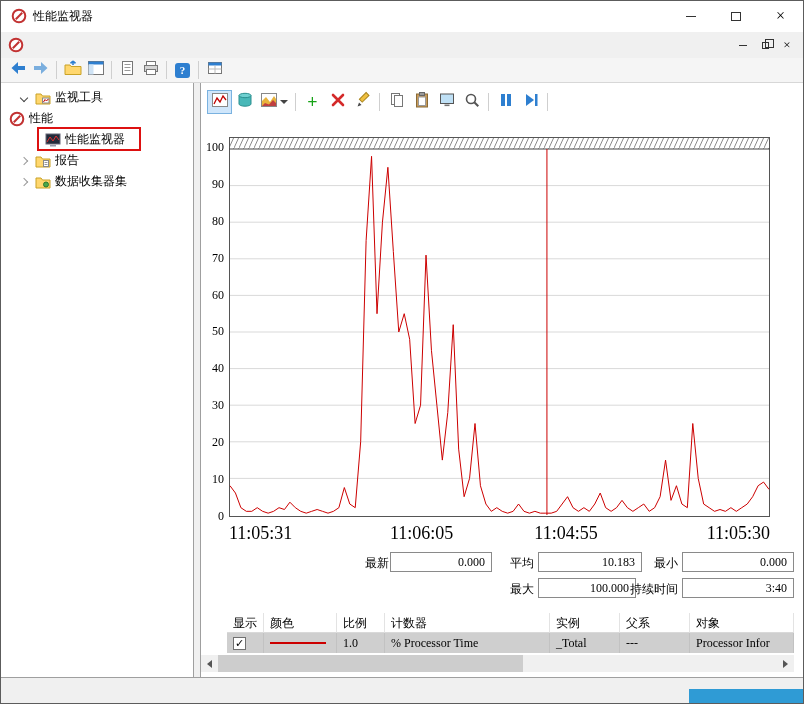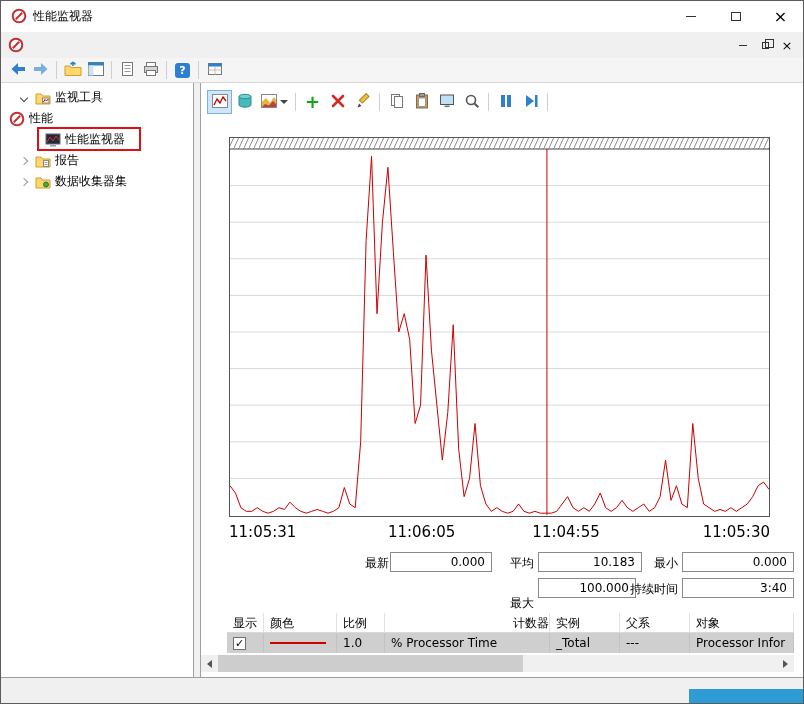--- a/index.html
+++ b/index.html
@@ -9,20 +9,21 @@
     font-family: "DejaVu Sans", "Liberation Sans", sans-serif;
     font-size: 12px;
     color: #000;
   }
   .window {
     position: relative;
     width: 804px; height: 704px;
     background: #f0f0f0;
     border: 1px solid #5c5c5c;
     overflow: hidden;
+    font-family: Liberation Serif, serif;
   }
 
   
   .titlebar { position: absolute; left:0; top:0; width:802px; height:31px; background:#ffffff; }
   .title-icon { position:absolute; left:10px; top:7px; width:16px; height:16px; }
   .title-text { position:absolute; left:32px; top:0; line-height:31px; }
   .win-btn { position:absolute; top:0; width:45px; height:30px; display:flex; align-items:center; justify-content:center; cursor:default; }
   .win-btn.min { right:90px; } .win-btn.max { right:45px; } .win-btn.close { right:0; font-size:16px; }
   .glyph-min { display:inline-block; width:10px; border-top:1px solid #333; }
   .glyph-max { display:inline-block; width:10px; height:9px; border:1px solid #333; }
@@ -60,34 +61,34 @@
   .ptool.active { background:#cfe6fb; border:1px solid #7ab2e0; }
   .ptool.wide { width:34px; }
   .caret { width:0; height:0; border-left:4px solid transparent; border-right:4px solid transparent; border-top:4px solid #444; margin-left:2px; }
   .plus-glyph { color:#17a317; font-size:18px; font-weight:bold; line-height:18px; }
 
   
   .y-axis { position:absolute; left:0; top:57px; width:25px; height:383px; display:flex; flex-direction:column; justify-content:space-between; align-items:flex-end; padding-right:2px; }
   .ytick { height:14px; line-height:14px; font-size:12px; }
   .chart-svg { position:absolute; left:28px; top:54px; }
   .x-axis { position:absolute; left:28px; top:440px; width:541px; height:15px; }
-  .xtick { position:absolute; top:0; white-space:nowrap; font-size:15px; }
+  .xtick { position:absolute; top:0; white-space:nowrap; font-size:18px; }
 
   
   .stat-label { position:absolute; height:20px; line-height:20px; text-align:right; }
   .stat-box { position:absolute; height:20px; line-height:18px; background:#fff; border:1px solid #8a8a8a; text-align:right; padding-right:6px; }
 
   
   .ctable { position:absolute; left:26px; top:530px; width:567px; }
   .thead, .trowdata { display:flex; height:20px; }
   .thead > div { line-height:20px; padding-left:6px; border-right:1px solid #e3e3e3; border-bottom:1px solid #d9d9d9; overflow:hidden; white-space:nowrap; }
   .trowdata { background:#cfcfcf; }
   .trowdata > div { line-height:20px; padding-left:6px; border-right:1px solid #c2c2c2; overflow:hidden; white-space:nowrap; display:flex; align-items:center; }
   .c-show { width:37px; flex:none; } .c-color { width:73px; flex:none; } .c-scale { width:48px; flex:none; }
-  .c-counter { width:165px; flex:none;text-align:right; } .c-instance { width:70px; flex:none; } .c-parent { width:70px; flex:none; } .c-object { width:104px; flex:none; }
+  .c-counter { width:165px; flex:none; } .c-instance { width:70px; flex:none; } .c-parent { width:70px; flex:none; } .c-object { width:104px; flex:none; }
   .checkbox { width:13px; height:13px; background:#fff; border:1px solid #707070; display:flex; align-items:center; justify-content:center; font-size:11px; line-height:11px; }
   .color-sample { width:56px; height:0; border-top:2px solid #cc0000; }
 
   
   .hscroll { position:absolute; left:0; top:572px; width:593px; height:17px; background:#f0f0f0; display:flex; }
   .scroll-arrow { width:17px; height:17px; display:flex; align-items:center; justify-content:center; flex:none; }
   .tri-left { width:0; height:0; border-top:4px solid transparent; border-bottom:4px solid transparent; border-right:5px solid #555; }
   .tri-right { width:0; height:0; border-top:4px solid transparent; border-bottom:4px solid transparent; border-left:5px solid #555; }
   .scroll-track { flex:1; position:relative; }
   .scroll-thumb { position:absolute; left:0; top:0; width:305px; height:17px; background:#cdcdcd; }
@@ -313,20 +314,33 @@
         </div>
       <div class="ptool">
           <span><svg width="18" height="18" viewBox="0 0 18 18">
               <path d="M4 3 L12 9 L4 15 Z" fill="#2e7fd0"></path>
               <rect x="13" y="3" width="2.5" height="12" fill="#2e7fd0"></rect>
             </svg></span>
         </div>
       <div class="sep"></div>
     </div>
 
+    <div class="y-axis" id="y-axis">
+        <div class="ytick">100</div>
+        <div class="ytick">90</div>
+        <div class="ytick">80</div>
+        <div class="ytick">70</div>
+        <div class="ytick">60</div>
+        <div class="ytick">50</div>
+        <div class="ytick">40</div>
+        <div class="ytick">30</div>
+        <div class="ytick">20</div>
+        <div class="ytick">10</div>
+        <div class="ytick">0</div>
+      </div>
     <svg class="chart-svg" id="chart-svg" width="541" height="380" viewBox="0 0 541 380">
       <defs>
         <pattern id="hatch" width="5" height="11" patternUnits="userSpaceOnUse">
           <line x1="5" y1="0" x2="0" y2="11" stroke="#8a8a8a" stroke-width="1"></line>
         </pattern>
       </defs>
       <rect x="1" y="1" width="539" height="11" fill="url(#hatch)"></rect>
       <rect x="0.5" y="0.5" width="540" height="379" fill="none" stroke="#555"></rect>
     <line x1="1" x2="540" y1="48.6" y2="48.6" stroke="#d9d9d9" stroke-width="1"></line>
         <line x1="1" x2="540" y1="85.2" y2="85.2" stroke="#d9d9d9" stroke-width="1"></line>
@@ -347,21 +361,21 @@
         <div class="xtick" style="left: 62.3%; transform: translateX(-50%);">11:04:55</div>
         <div class="xtick" style="left: 100%; transform: translateX(-100%);">11:05:30</div>
       </div>
 
     <div class="stat-label" style="left:123px; top:470px; width:65px;">最新</div>
     <div class="stat-box" style="left:189px; top:469px; width:102px;">0.000</div>
     <div class="stat-label" style="left:268px; top:470px; width:65px;">平均</div>
     <div class="stat-box" style="left:337px; top:469px; width:104px;">10.183</div>
     <div class="stat-label" style="left:412px; top:470px; width:65px;">最小</div>
     <div class="stat-box" style="left:481px; top:469px; width:112px;">0.000</div>
-    <div class="stat-label" style="left:268px; top:510px; width:65px;">最大</div>
+    <div class="stat-label" style="left:268px; top:496px; width:65px;">最大</div>
     <div class="stat-box" style="left:337px; top:495px; width:98px;">100.000</div>
     <div class="stat-label" style="left:402px; top:496px; width:75px;">持续时间</div>
     <div class="stat-box" style="left:481px; top:495px; width:112px;">3:40</div>
 
     <div class="ctable">
       <div class="thead">
         <div class="c-show">显示</div>
         <div class="c-color">颜色</div>
         <div class="c-scale">比例</div>
         <div class="c-counter">计数器</div>

